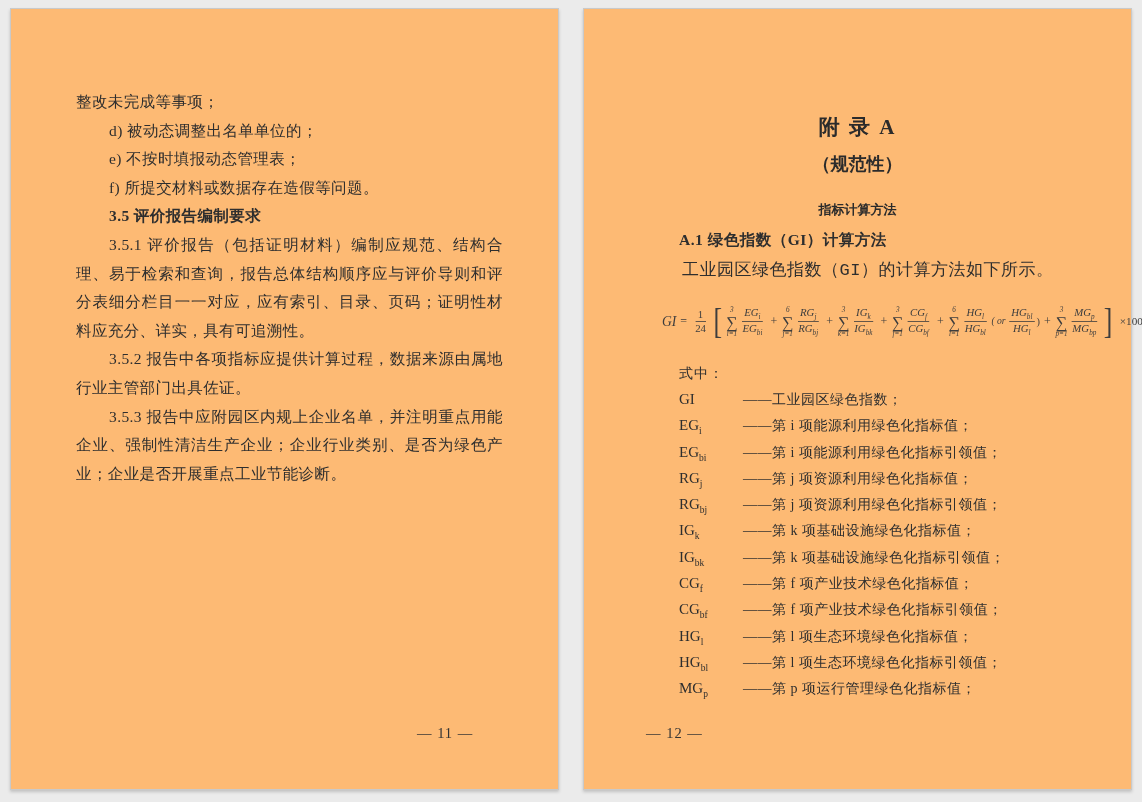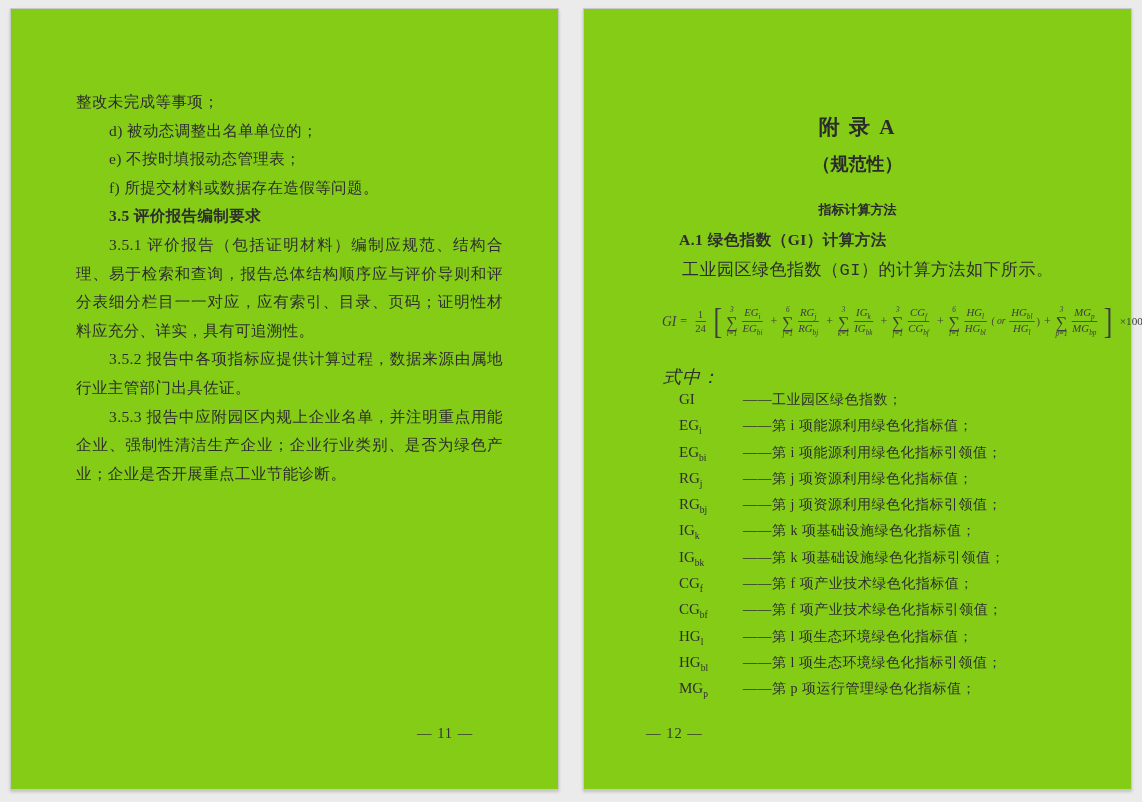--- a/index.html
+++ b/index.html
@@ -9,21 +9,21 @@
     font-family:"Liberation Serif","DejaVu Serif",serif;
     position:relative;
     overflow:hidden;
     color:#2e2e2e;
   }
   .page {
     position:absolute;
     top:8px;
     height:782px;
     width:549px;
-    background:#84cc16;
+    background:#fdba74;
     border:1px solid #c9c9c9;
     box-shadow:0 2px 3px rgba(0,0,0,0.18);
   }
   .page-left  { left:10px; }
   .page-right { left:583px; }
 
   
   .lp-text {
     position:absolute;
     left:65px; top:79px; width:427px;
@@ -104,24 +104,23 @@
   .sum .lim   { font-size:9px; line-height:1.1; font-style:italic; }
   .sum .sigma { font-size:20px; line-height:1; }
   .bracket {
     display:inline-block;
     font-size:46px; font-weight:200; line-height:0.8;
     margin:0 2px; transform:scaleX(0.7);
   }
 
   .where-label {
     position:absolute;
-    left:79px; top:356px;
-    font-size:18px;
+    left:95px; top:356px;
+    font-size:14px;
     letter-spacing:1px;
-    font-style:italic;
   }
   .definitions {
     position:absolute;
     left:95px; top:382px; width:420px;
   }
   .def-row { display:flex; align-items:baseline; height:26.3px; }
   .def-sym { width:64px; flex:none; font-size:15px; }
   .def-sym sub { font-size:9.5px; }
   .def-desc { font-size:14px; letter-spacing:0.5px; }
 </style>

